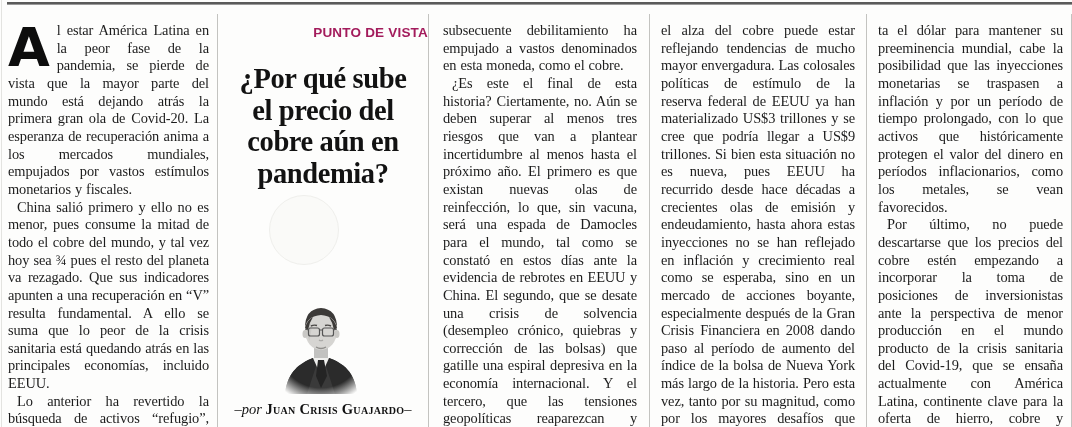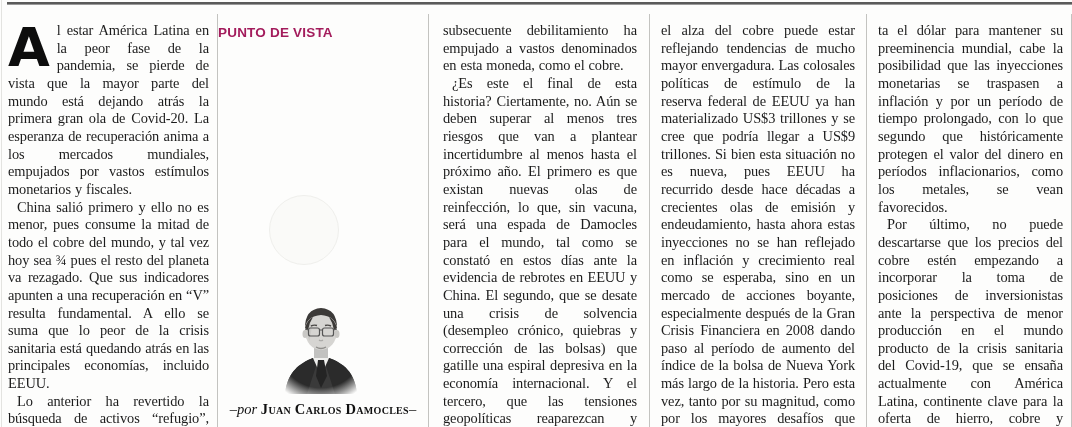--- a/index.html
+++ b/index.html
@@ -31,21 +31,21 @@
   .col3 { width:220px; padding:8px 12px 0 14px; }
   .col4 { width:216px; padding:8px 11px 0 11px; }
   .col5 { flex:1; padding:8px 8px 0 11px; }
   .dropcap {
     float:left;
     font-family:"DejaVu Sans", sans-serif; font-weight:bold;
     font-size:54px; line-height:45px;
     margin:3px 7px 1px 0; color:#0d0d0d;
   }
   .kicker {
-    text-align:left;
+    text-align:right;
     font-family:"Liberation Sans", sans-serif; font-weight:bold;
     font-size:13.5px; letter-spacing:0.2px;
     color:#A31C5C; padding-top:3px;
   }
   .headline {
     margin-top:23px; text-align:center;
     font-family:"Liberation Serif", serif; font-weight:bold;
     font-size:28.5px; line-height:31.5px; letter-spacing:-0.4px;
     color:#121212; white-space:pre-line;
   }
@@ -77,20 +77,24 @@
     <div class="col col1 col-text">
       <p><span class="dropcap">A</span><span>l estar América Latina en la peor fase de la pandemia, se pierde de vista que la mayor parte del mundo está dejando atrás la primera gran ola de Covid-20. La esperanza de recuperación anima a los mercados mundiales, empujados por vastos estímulos monetarios y fiscales.</span></p>
       <p class="indent">China salió primero y ello no es menor, pues consume la mitad de todo el cobre del mundo, y tal vez hoy sea ¾ pues el resto del planeta va rezagado. Que sus indicadores apunten a una recuperación en “V” resulta fundamental. A ello se suma que lo peor de la crisis sanitaria está quedando atrás en las principales economías, incluido EEUU.</p>
       <p class="indent">Lo anterior ha revertido la búsqueda de activos “refugio”, especialmente el dólar, con lo que su</p>
     </div>
 
     <div class="divider"></div>
 
     <div class="col col2">
       <div class="kicker">PUNTO DE VISTA</div>
+      <h1 class="headline">¿Por qué sube
+el precio del
+cobre aún en
+pandemia?</h1>
       <div class="faint-circle"></div>
       <div class="portrait">
         <svg width="100" height="98" viewBox="0 0 100 98">
           <defs>
             <radialGradient id="vig" cx="50%" cy="52%" r="58%">
               <stop offset="0%" stop-color="#ffffff" stop-opacity="0"></stop>
               <stop offset="72%" stop-color="#fdfdfc" stop-opacity="0"></stop>
               <stop offset="100%" stop-color="#fdfdfc" stop-opacity="1"></stop>
             </radialGradient>
           </defs>
@@ -113,41 +117,41 @@
           <line x1="37.5" y1="34" x2="34" y2="33" stroke="#555" stroke-width="1"></line>
           <line x1="62.5" y1="34" x2="66" y2="33" stroke="#555" stroke-width="1"></line>
           <path d="M40,30 Q43,28.5 46,29.5" stroke="#4a4846" stroke-width="1.4" fill="none"></path>
           <path d="M54,29.5 Q57,28.5 60,30" stroke="#4a4846" stroke-width="1.4" fill="none"></path>
           <path d="M48,44 Q50,45.5 52,44" stroke="#a9a8a5" stroke-width="1.2" fill="none"></path>
           <path d="M45,51 Q50,54 55,51" stroke="#8f8e8b" stroke-width="1.3" fill="none"></path>
           <rect x="0" y="0" width="100" height="98" fill="url(#vig)"></rect>
         </svg>
       </div>
       <div class="byline">
-        <span class="pre">–por </span><span class="name">Juan Carlos Damocles</span><span class="pre">–</span>
+        <span class="pre">–por </span><span class="name">Juan Crisis Guajardo</span><span class="pre">–</span>
       </div>
     </div>
 
     <div class="divider"></div>
 
     <div class="col col3 col-text">
       <p>subsecuente debilitamiento ha empujado a vastos denominados en esta moneda, como el cobre.</p>
       <p class="indent">¿Es este el final de esta historia? Ciertamente, no. Aún se deben superar al menos tres riesgos que van a plantear incertidumbre al menos hasta el próximo año. El primero es que existan nuevas olas de reinfección, lo que, sin vacuna, será una espada de Damocles para el mundo, tal como se constató en estos días ante la evidencia de rebrotes en EEUU y China. El segundo, que se desate una crisis de solvencia (desempleo crónico, quiebras y corrección de las bolsas) que gatille una espiral depresiva en la economía internacional. Y el tercero, que las tensiones geopolíticas reaparezcan y golpeen la economía.</p>
 
     </div>
 
     <div class="divider"></div>
 
     <div class="col col4 col-text">
       <p>el alza del cobre puede estar reflejando tendencias de mucho mayor envergadura. Las colosales políticas de estímulo de la reserva federal de EEUU ya han materializado US$3 trillones y se cree que podría llegar a US$9 trillones. Si bien esta situación no es nueva, pues EEUU ha recurrido desde hace décadas a crecientes olas de emisión y endeudamiento, hasta ahora estas inyecciones no se han reflejado en inflación y crecimiento real como se esperaba, sino en un mercado de acciones boyante, especialmente después de la Gran Crisis Financiera en 2008 dando paso al período de aumento del índice de la bolsa de Nueva York más largo de la historia. Pero esta vez, tanto por su magnitud, como por los mayores desafíos que enfren-</p>
     </div>
 
     <div class="divider"></div>
 
     <div class="col col5 col-text">
-      <p>ta el dólar para mantener su preeminencia mundial, cabe la posibilidad que las inyecciones monetarias se traspasen a inflación y por un período de tiempo prolongado, con lo que segundo que históricamente protegen el valor del dinero en períodos inflacionarios, como los metales, se vean favorecidos.</p>
+      <p>ta el dólar para mantener su preeminencia mundial, cabe la posibilidad que las inyecciones monetarias se traspasen a inflación y por un período de tiempo prolongado, con lo que activos que históricamente protegen el valor del dinero en períodos inflacionarios, como los metales, se vean favorecidos.</p>
       <p class="indent">Por último, no puede descartarse que los precios del cobre estén empezando a incorporar la toma de posiciones de inversionistas ante la perspectiva de menor producción en el mundo producto de la crisis sanitaria del Covid-19, que se ensaña actualmente con América Latina, continente clave para la oferta de hierro, cobre y muchos otros metales.</p>
 
     </div>
 
     <div class="divider"></div>
   </div>
 </div>
 
 </body></html>

